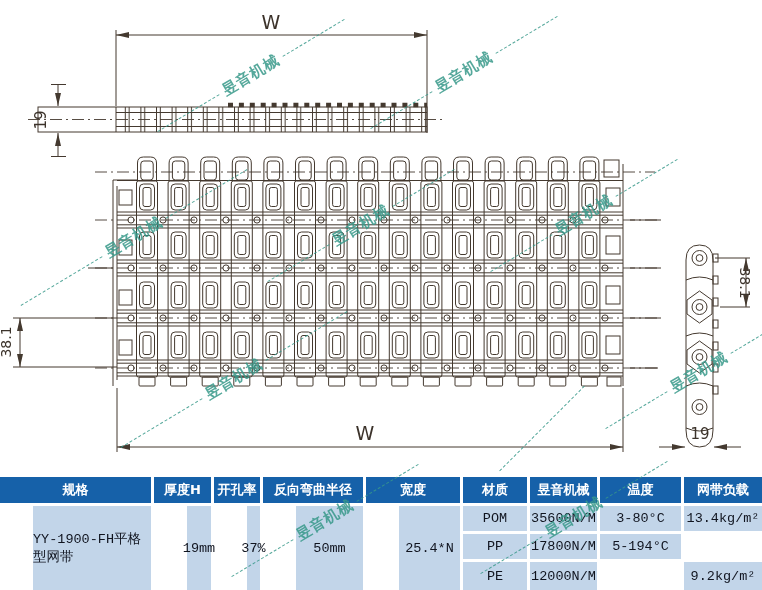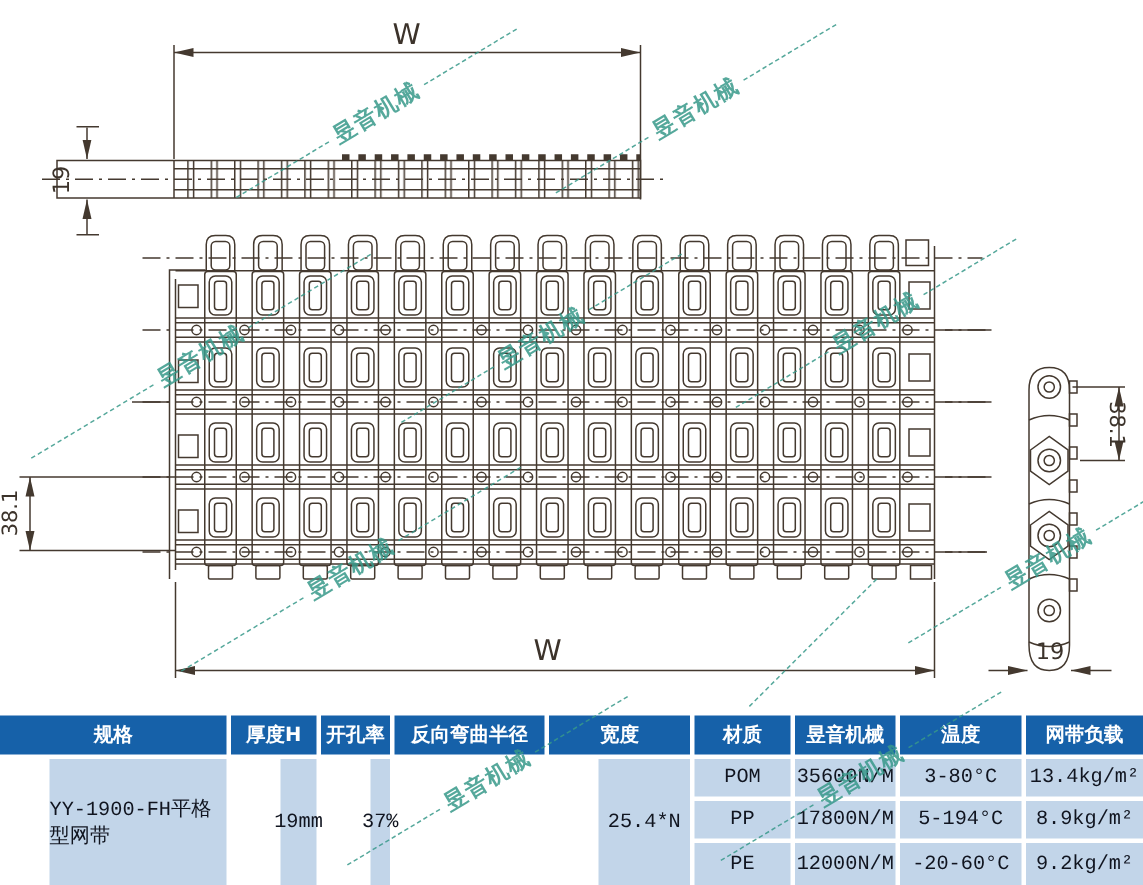--- a/index.html
+++ b/index.html
@@ -239,35 +239,34 @@
     <div class="th c4">反向弯曲半径</div>
     <div class="th c5">宽度</div>
     <div class="th c6">材质</div>
     <div class="th c7">昱音机械</div>
     <div class="th c8">温度</div>
     <div class="th c9">网带负载</div>
 
     <div class="td merged c1">YY-1900-FH平格型网带</div>
     <div class="td merged c2">19mm</div>
     <div class="td merged c3">37%</div>
+    <div class="td merged c4">50mm</div>
     <div class="td merged c5">25.4*N</div>
 
     <div class="td r1 c6">POM</div>
     <div class="td r1 c7">35600N/M</div>
     <div class="td r1 c8">3-80°C</div>
     <div class="td r1 c9">13.4kg/m²</div>
 
     <div class="td r2 c6">PP</div>
     <div class="td r2 c7">17800N/M</div>
     <div class="td r2 c8">5-194°C</div>
-    <div class="td r2 c9">8.9kg/m²</div>
 
     <div class="td r3 c6">PE</div>
     <div class="td r3 c7">12000N/M</div>
-    <div class="td r3 c8">-20-60°C</div>
     <div class="td r3 c9">9.2kg/m²</div>
   </div>
 
   <div class="wm" style="left:142px;top:66px;">
     <span class="d"></span>
       <span>昱音机械</span>
       <span class="d"></span>
   </div>
   <div class="wm" style="left:355px;top:63px;">
     <span class="d"></span>

